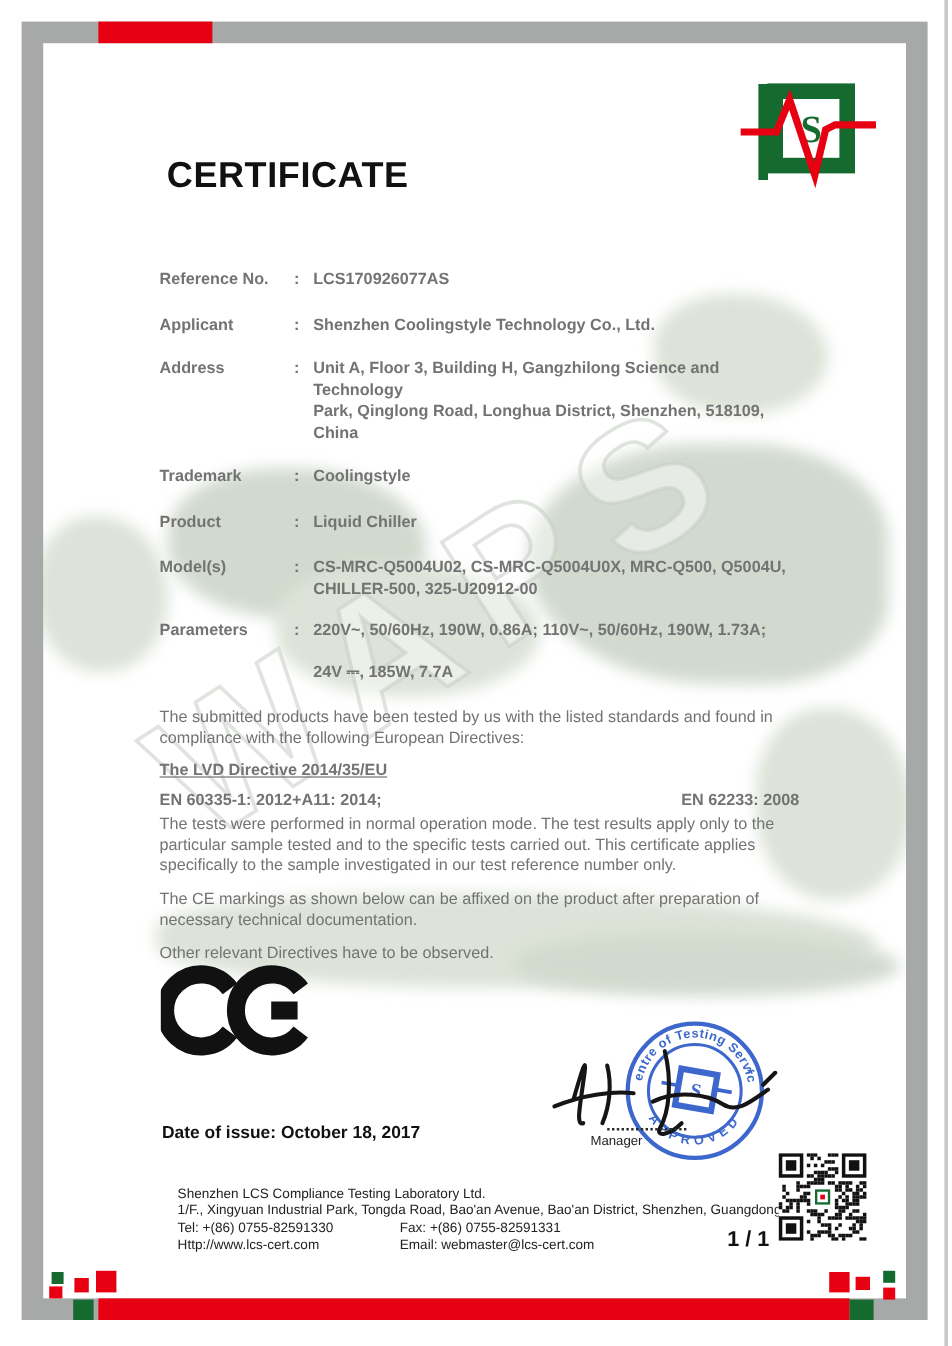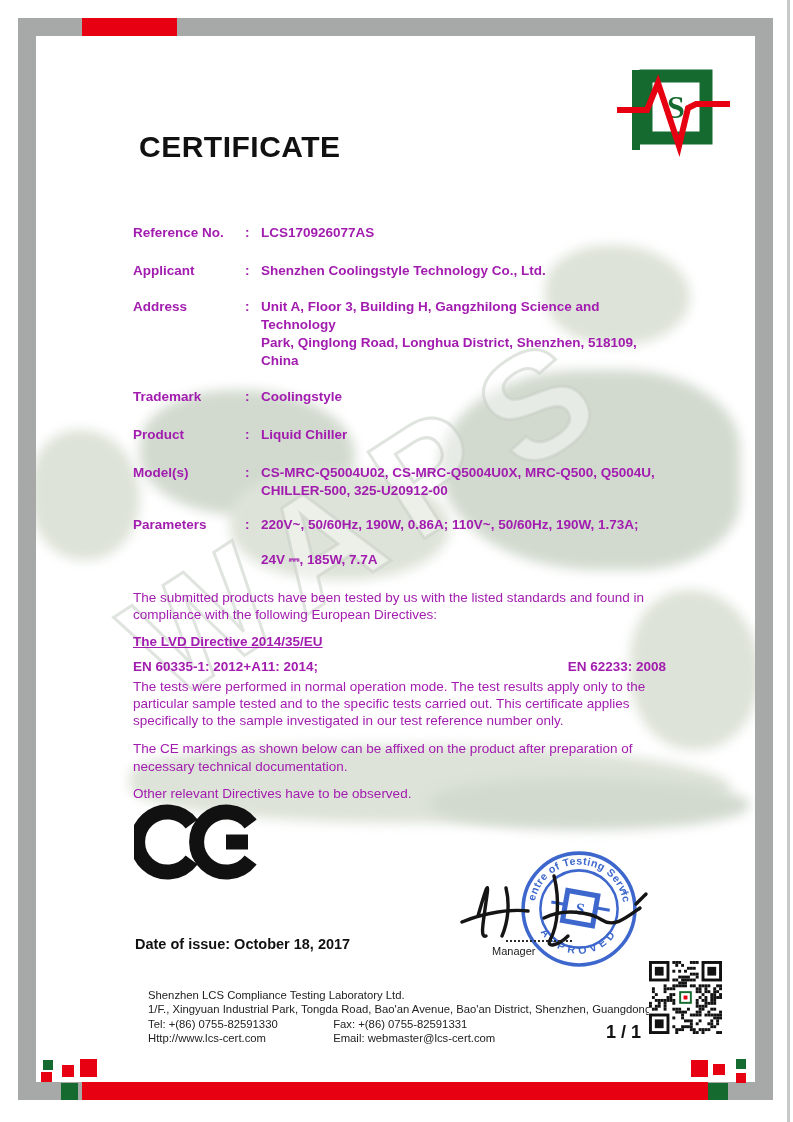--- a/index.html
+++ b/index.html
@@ -24,21 +24,21 @@
     color:rgba(255,255,255,0.45); -webkit-text-stroke:3px rgba(198,206,196,0.55);
     transform:rotate(-33deg); transform-origin:center; }
 
   
   .logo { position:absolute; left:617px; top:66px; z-index:5; }
   .title { position:absolute; left:139px; top:130px; z-index:5; color:#111; }
   .title .main { font-size:30px; font-weight:bold; letter-spacing:0.5px; }
   .title .sub  { font-size:20px; font-weight:bold; margin-top:3px; }
 
   
-  .content { position:absolute; left:133px; top:219px; width:541px; z-index:5; color:#a21caf; }
+  .content { position:absolute; left:133px; top:219px; width:541px; z-index:5; color:#737373; }
   .field-row { display:flex; font-size:13.5px; font-weight:bold; line-height:18px; }
   .f-label { width:112px; flex:none; }
   .f-colon { width:16px; flex:none; }
   .f-value { flex:1; }
   .para { font-size:13.5px; line-height:17.3px; }
   .bold-line { font-size:13.5px; font-weight:bold; line-height:18px; }
   .standards { display:flex; justify-content:space-between; font-size:13.5px; font-weight:bold; line-height:18px; padding-right:8px; }
 
   
   .ce-mark { position:absolute; left:134px; top:797px; z-index:5; }

